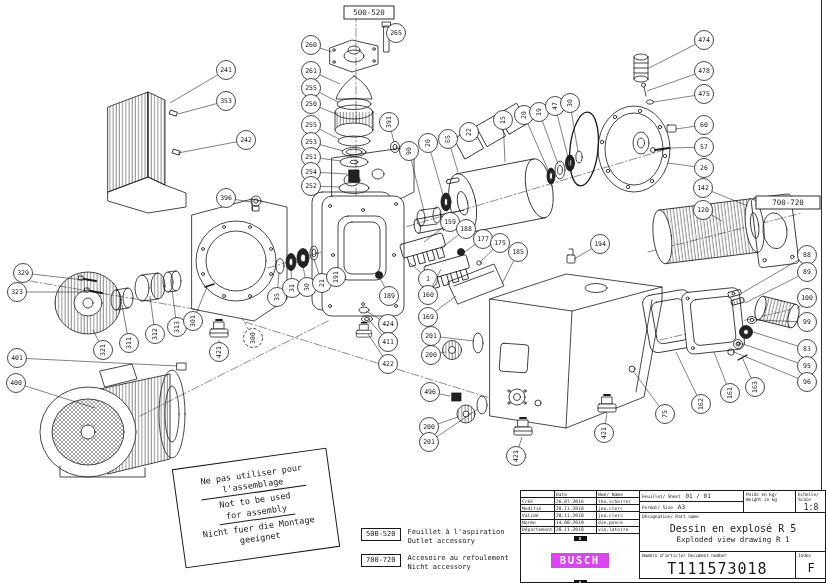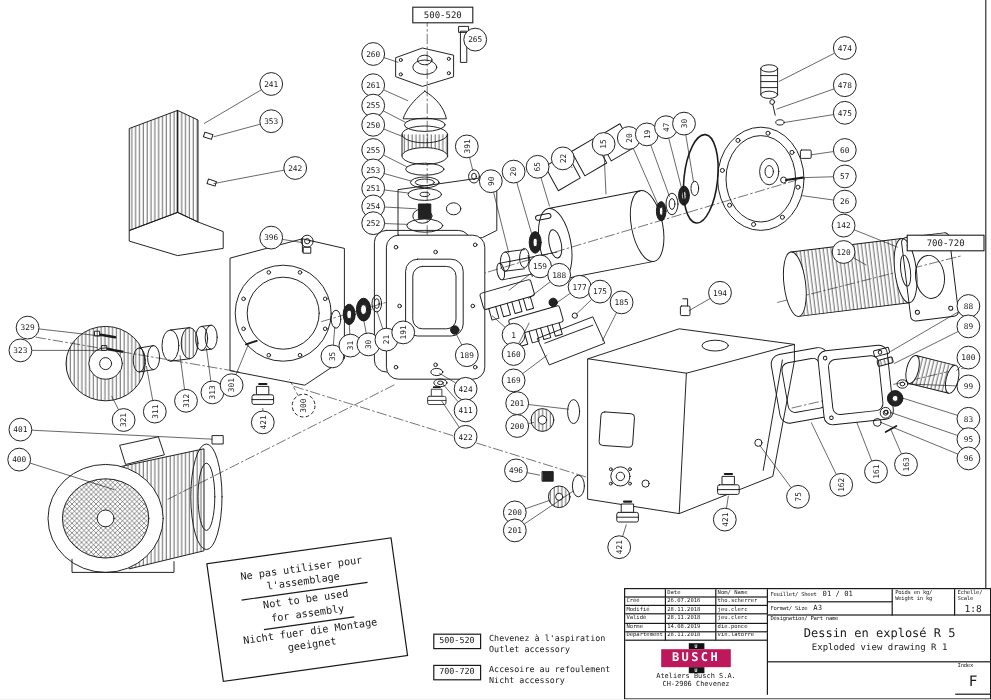--- a/index.html
+++ b/index.html
@@ -32,22 +32,22 @@
             overflow:hidden;padding:1px 2px;}
   .lbl{font-size:4.6px;line-height:1.15;letter-spacing:-.2px;display:block;}
   .ptable{position:absolute;left:0;top:0;width:119px;height:43px;display:grid;
           grid-template-columns:34px 42px 43px;grid-auto-rows:7.16px;font-size:4.6px;box-sizing:border-box;}
   .ptable>div{border-right:.6px solid #1a1a1a;border-bottom:.6px solid #1a1a1a;
               padding:.5px 1px;overflow:hidden;white-space:nowrap;box-sizing:border-box;}
   .logoblk{position:absolute;left:0;top:43px;width:119px;height:45px;border-right:.7px solid #1a1a1a;
            box-sizing:border-box;padding-top:2px;}
   .utab{width:13px;height:5px;background:#111;color:#fff;font-size:4px;line-height:5px;
         text-align:center;margin:0 auto;font-weight:bold;}
-  .umain{width:58px;height:15px;background:#be185d;color:#fff;font-weight:bold;font-size:10px;
-         line-height:15px;text-align:center;letter-spacing:2px;margin:0 auto;}
+  .umain{width:58px;height:15px;background:#d946ef;color:#fff;font-weight:bold;font-size:10px;
+         line-height:15px;text-align:center;letter-spacing:2px;margin:12px auto;}
   .addr{font-size:5.8px;text-align:center;line-height:1.25;}
   .val6{font-size:6px;} .val8{font-size:8px;}
   .dtitle1{font-size:10px;text-align:center;margin-top:4px;}
   .dtitle2{font-size:7.5px;text-align:center;margin-top:1px;}
   .docval{font-size:15px;text-align:center;margin-top:2px;letter-spacing:1px;}
   .idxval{font-size:12px;text-align:center;margin-top:3px;}
 </style>
 </head>
 <body>
 
@@ -803,21 +803,21 @@
   <div class="blk">
     <div>Nicht fuer die Montage</div>
     <div>geeignet</div>
   </div>
 </div>
 
 
 <div class="legend-row" style="left:361px;top:528px;">
   <span class="legend-code">500-520</span>
   <span>
-    <div>Chevenez à l'aspiration</div>
+    <div>Feuillet à l'aspiration</div>
     <div>Outlet accessory</div>
   </span>
 </div>
 <div class="legend-row" style="left:361px;top:554px;">
   <span class="legend-code">700-720</span>
   <span>
     <div>Accesoire au refoulement</div>
     <div>Nicht accessory</div>
   </span>
 </div>
@@ -866,20 +866,24 @@
   </div>
   <div class="cell" style="left:275px;top:0;width:30px;height:22px;border-right:none;">
     <span class="lbl">Echelle/ Scale</span>
     <div class="val8" style="text-align:center;">1:8</div>
   </div>
   <div class="cell" style="left:119px;top:22px;width:186px;height:39px;border-right:none;">
     <span class="lbl">Désignation/ Part name</span>
     <div class="dtitle1">Dessin en explosé R 5</div>
     <div class="dtitle2">Exploded view drawing R 1</div>
   </div>
+  <div class="cell" style="left:119px;top:61px;width:156px;height:27px;">
+    <span class="lbl">Numéro d'article/ Document number</span>
+    <div class="docval">T111573018</div>
+  </div>
   <div class="cell" style="left:275px;top:61px;width:30px;height:27px;border-right:none;">
     <span class="lbl">Index</span>
     <div class="idxval">F</div>
   </div>
   <div class="cell" style="left:0;top:88px;width:305px;height:4px;border-right:none;border-bottom:none;"></div>
 </div>
 
 </div>
 
 </body></html>

